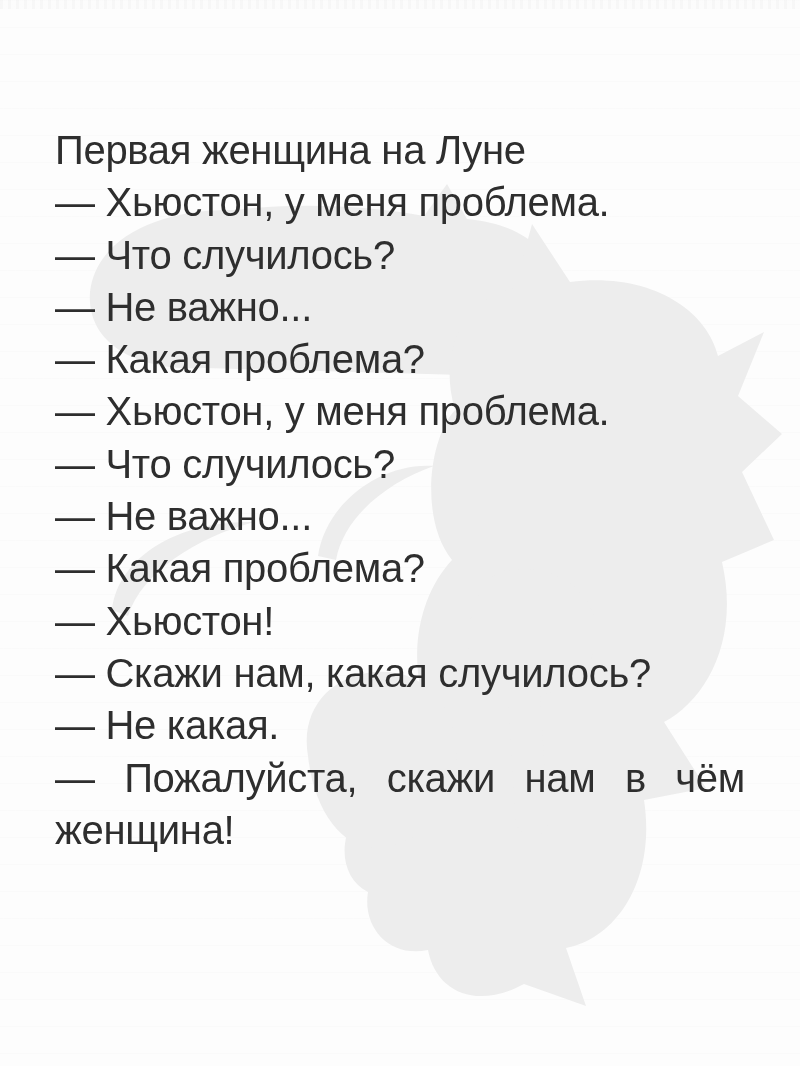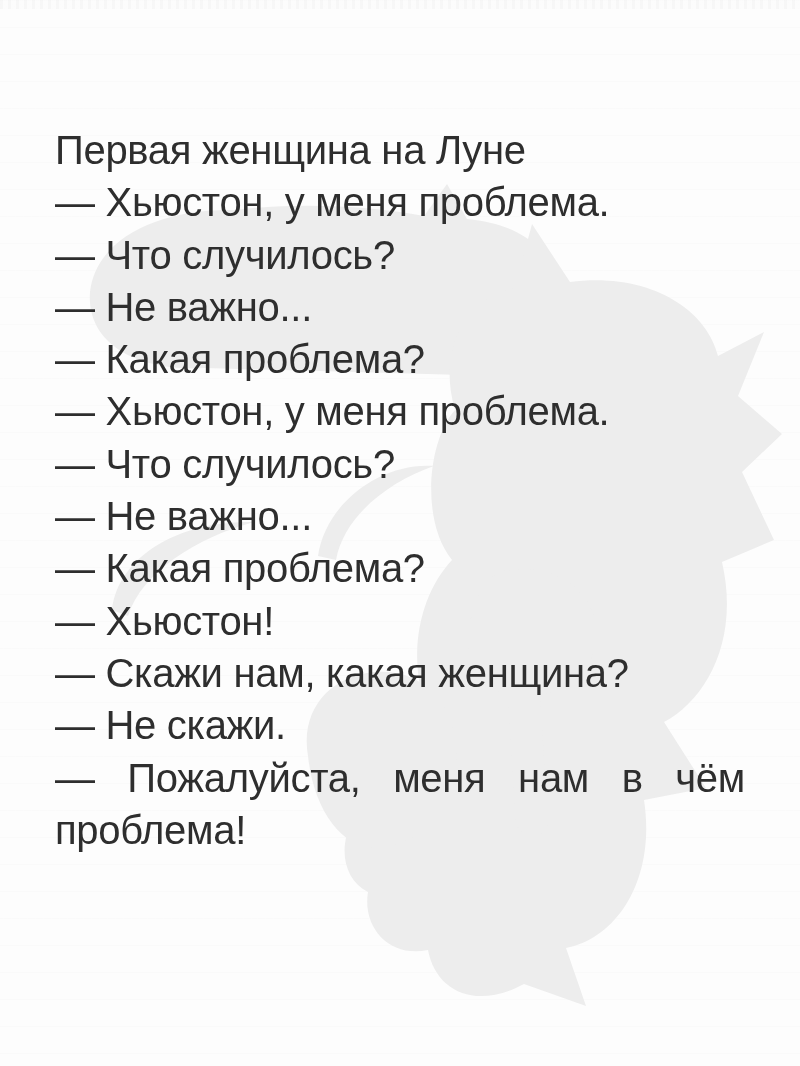--- a/index.html
+++ b/index.html
@@ -85,18 +85,18 @@
     <div class="line">Первая женщина на Луне</div>
     <div class="line">— Хьюстон, у меня проблема.</div>
     <div class="line">— Что случилось?</div>
     <div class="line">— Не важно...</div>
     <div class="line">— Какая проблема?</div>
     <div class="line">— Хьюстон, у меня проблема.</div>
     <div class="line">— Что случилось?</div>
     <div class="line">— Не важно...</div>
     <div class="line">— Какая проблема?</div>
     <div class="line">— Хьюстон!</div>
-    <div class="line">— Скажи нам, какая женщина?</div>
-    <div class="line">— Не скажи.</div>
-    <p class="para">— Пожалуйста, меня нам в чём проблема!</p>
+    <div class="line">— Скажи нам, какая случилось?</div>
+    <div class="line">— Не какая.</div>
+    <p class="para">— Пожалуйста, скажи нам в чём женщина!</p>
   </div>
 
 </div>
 
 </body></html>

